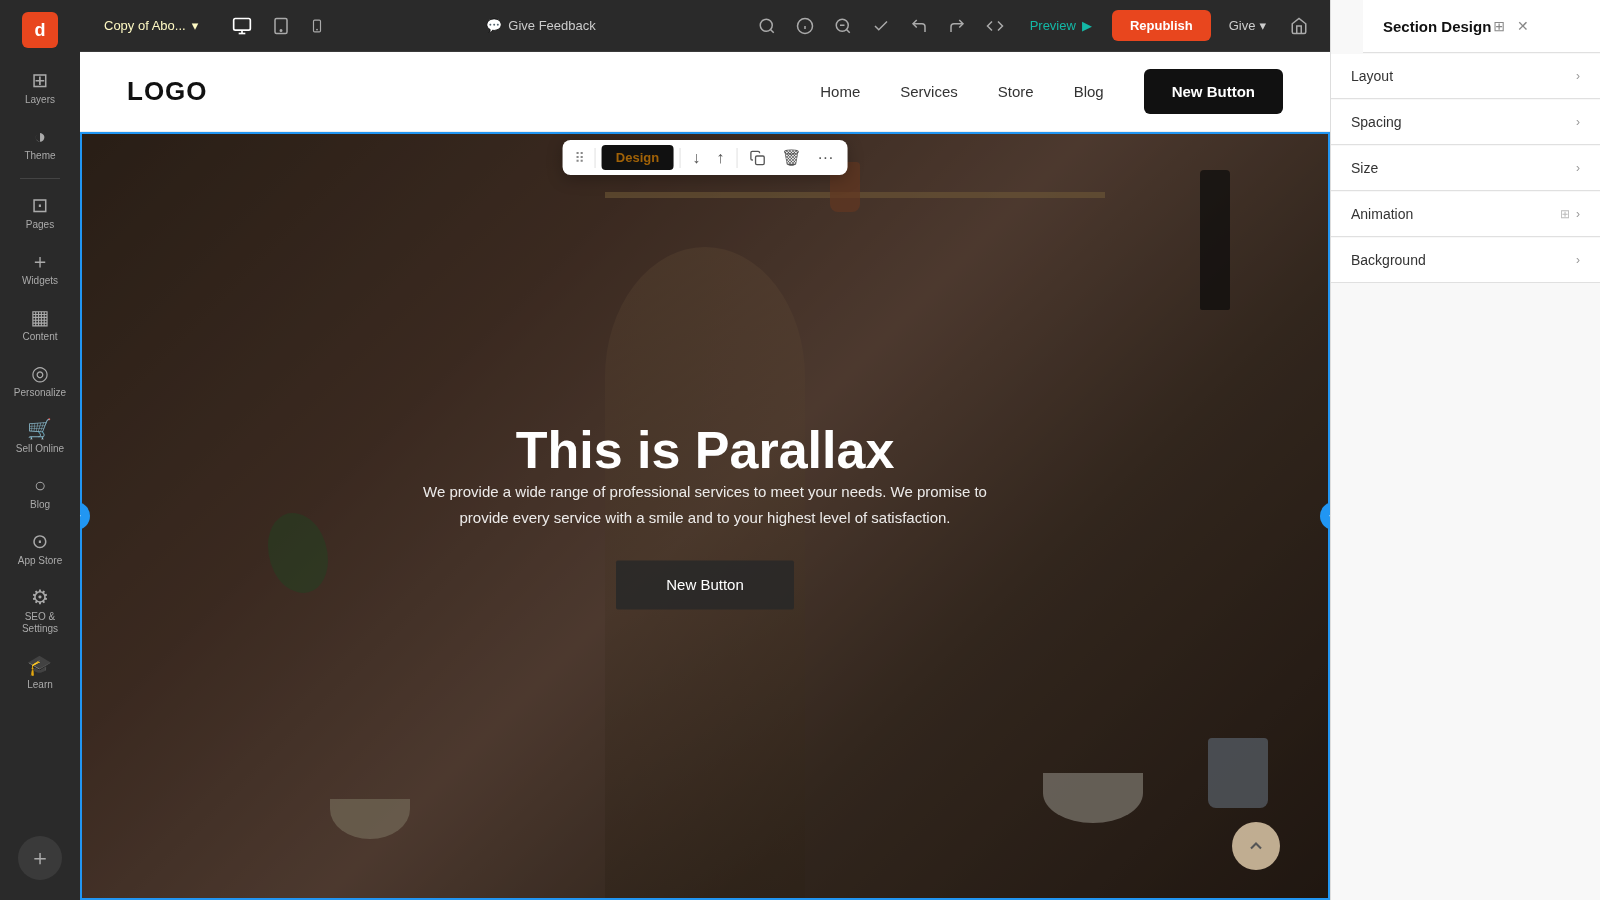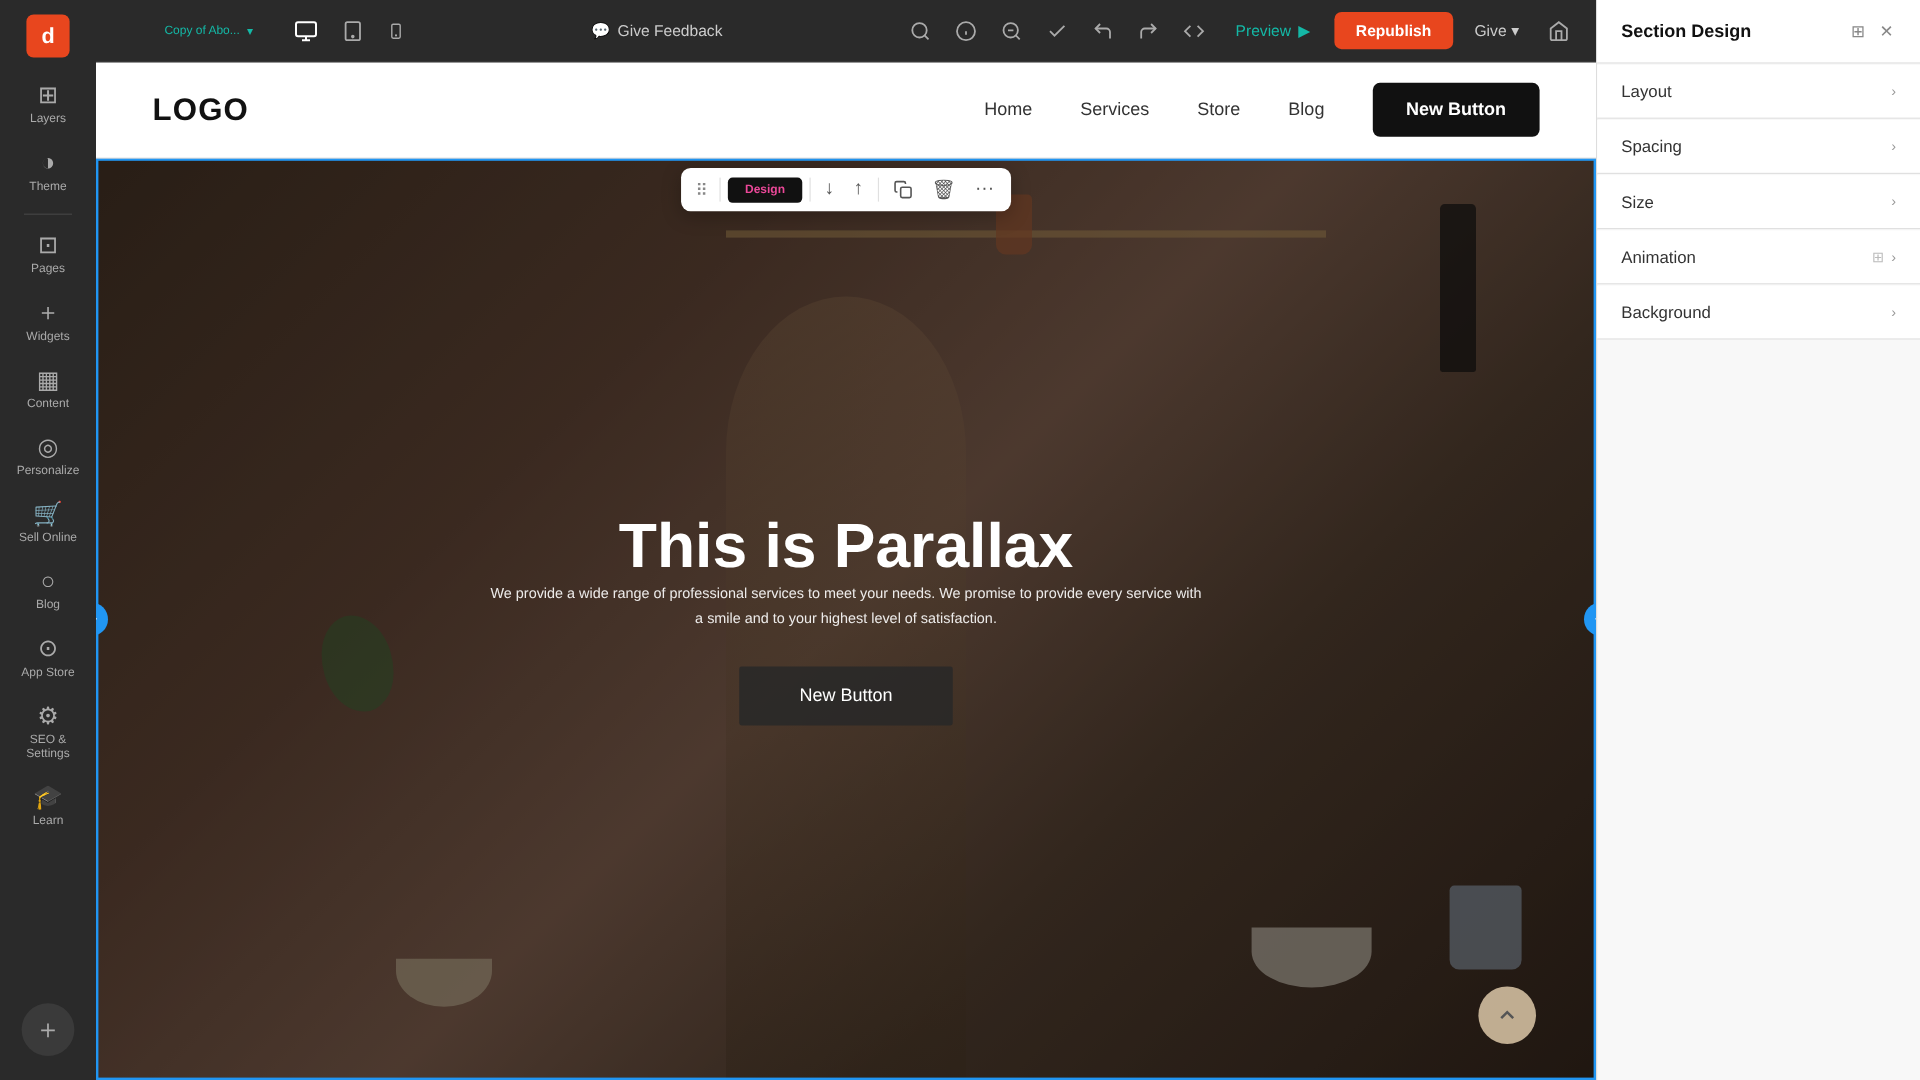--- a/index.html
+++ b/index.html
@@ -82,26 +82,25 @@
       display: flex;
       align-items: center;
       padding: 0 16px;
       gap: 12px;
       border-bottom: 1px solid #3a3a3a;
     }
     .project-name {
       display: flex;
       align-items: center;
       gap: 6px;
-      color: #14b8a6;
-      font-size: 10px;
+      color: #fef9c3;
+      font-size: 13px;
       cursor: pointer;
       padding: 4px 8px;
       border-radius: 4px;
-      margin-left: 33px;
     }
     .device-icons {
       display: flex;
       align-items: center;
       gap: 8px;
       margin-left: 8px;
     }
     .device-btn {
       background: none;
       border: none;
@@ -376,25 +375,25 @@
       z-index: 30;
     }
     .section-toolbar-drag {
       color: #888;
       font-size: 14px;
       cursor: grab;
       padding: 4px;
     }
     .section-toolbar-design {
       background: #111;
-      color: #ec4899;
+      color: #a16207;
       border: none;
       border-radius: 4px;
       padding: 5px 14px;
-      font-size: 10px;
+      font-size: 13px;
       font-weight: 600;
       cursor: pointer;
     }
     .section-toolbar-btn {
       background: none;
       border: none;
       color: #555;
       font-size: 16px;
       cursor: pointer;
       padding: 4px 6px;
@@ -471,21 +470,21 @@
       color: white;
       z-index: 15;
       width: 600px;
     }
     .hero-title {
       font-size: 52px;
       font-weight: 700;
       line-height: 1.1;
     }
     .hero-subtitle {
-      font-size: 12px;
+      font-size: 15px;
       line-height: 1.7;
       margin-bottom: 30px;
       opacity: 0.9;
     }
     .hero-cta {
       background: rgba(40,40,40,0.85);
       color: white;
       border: none;
       padding: 16px 50px;
       font-size: 15px;
@@ -497,24 +496,24 @@
     .right-sidebar {
       width: 270px;
       background: #f8f8f8;
       border-left: 1px solid #ddd;
       display: flex;
       flex-direction: column;
     }
     .right-sidebar-header {
       display: flex;
       align-items: center;
-      justify-content: space-between;
       padding: 16px 20px;
       border-bottom: 1px solid #e0e0e0;
       background: white;
+      margin-left: 32px;
     }
     .right-sidebar-title {
       font-size: 15px;
       font-weight: 600;
       color: #111;
     }
     .right-sidebar-actions {
       display: flex;
       gap: 8px;
     }

